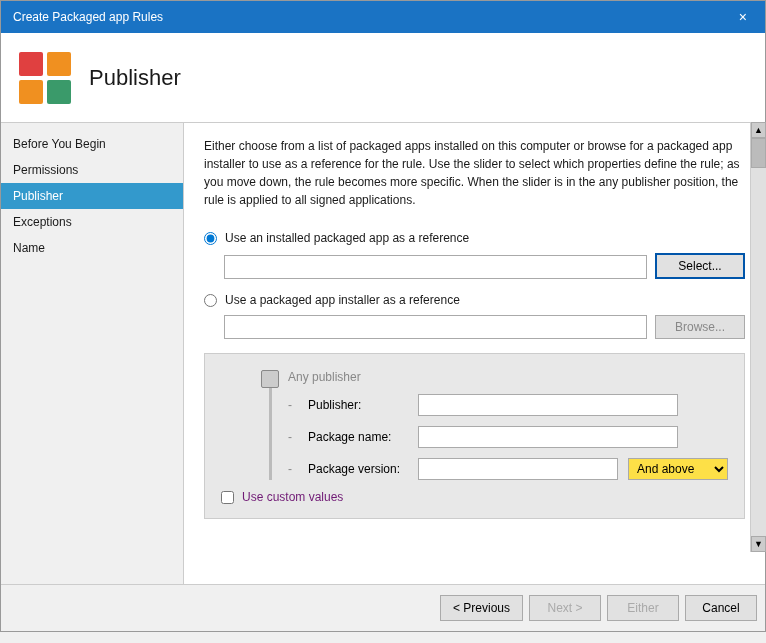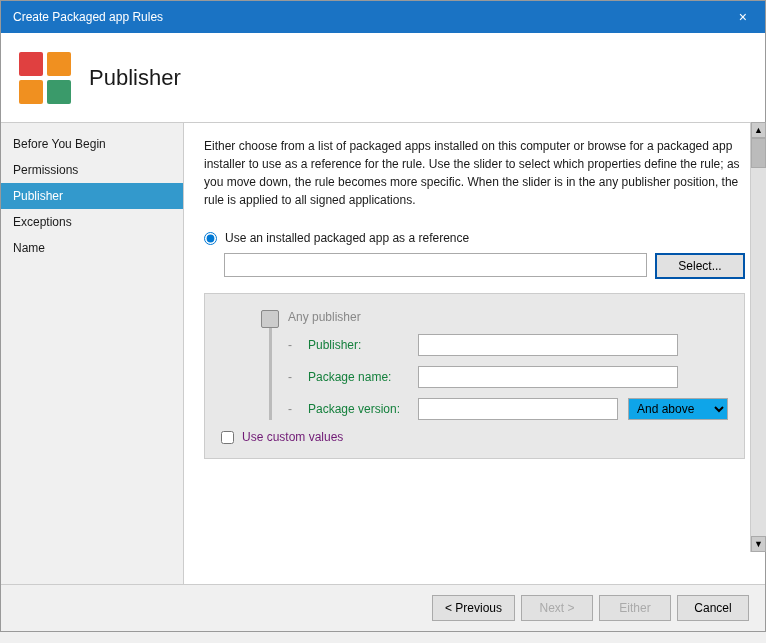--- a/index.html
+++ b/index.html
@@ -128,20 +128,21 @@
     .radio-label {
       font-size: 12px;
       color: #1a1a1a;
     }
 
     .input-select-row {
       display: flex;
       gap: 8px;
       margin-bottom: 14px;
       padding-left: 20px;
+      align-items: flex-end;
     }
 
     .text-input-wide {
       flex: 1;
       height: 24px;
       border: 1px solid #aaa;
       background: white;
       padding: 2px 4px;
       font-size: 12px;
     }
@@ -186,39 +187,39 @@
     }
 
     .field-dash {
       color: #888;
       font-size: 12px;
       width: 10px;
     }
 
     .field-label {
       font-size: 12px;
-      color: #15803d;
+      color: #000000;
       width: 100px;
     }
 
     .field-input {
       height: 22px;
       border: 1px solid #aaa;
       background: white;
       font-size: 12px;
       padding: 0 4px;
     }
 
     .field-input-long { width: 260px; }
     .field-input-medium { width: 200px; }
 
     .version-select {
       height: 22px;
       border: 1px solid #aaa;
-      background: #0ea5e9;
+      background: #fde047;
       font-size: 12px;
       padding: 0 4px;
       width: 100px;
     }
 
     .custom-values-row {
       display: flex;
       align-items: center;
       gap: 8px;
       margin-top: 10px;
@@ -229,21 +230,21 @@
     }
 
     .custom-values-label {
       font-size: 12px;
       color: #701a75;
     }
 
     .footer {
       background: #f0f0f0;
       border-top: 1px solid #ccc;
-      padding: 10px 16px;
+      padding: 10px 8px;
       display: flex;
       justify-content: flex-end;
       gap: 6px;
       flex-shrink: 0;
     }
 
     .footer-btn {
       height: 26px;
       min-width: 72px;
       font-size: 12px;
@@ -299,20 +300,30 @@
           <div class="radio-row">
             <input type="radio" name="ref-type" id="r-installed" checked="" style="">
             <label class="radio-label" for="r-installed">Use an installed packaged app as a reference</label>
           </div>
           <div class="input-select-row">
             <input type="text" class="text-input-wide" style="">
             <button class="btn-select">Select...</button>
           </div>
         </div>
 
+        <div class="radio-section">
+          <div class="radio-row">
+            <input type="radio" name="ref-type" id="r-installer" style="">
+            <label class="radio-label" for="r-installer">Use a packaged app installer as a reference</label>
+          </div>
+          <div class="input-select-row">
+            <input type="text" class="text-input-wide" style="">
+            <button class="btn-browse" disabled="">Browse...</button>
+          </div>
+        </div>
 
         <div class="slider-section">
           <div style="display:flex; gap:16px; align-items:center;margin-left:48px;">
 
             <div style="display:flex; flex-direction:column; align-items:center; padding-top:4px;">
               <div style="position:relative; width:3px; height:108px; background:#bbb;">
                 <div style="width:18px; height:18px; background:#ccc; border:1px solid #888; border-radius:2px; position:absolute; top:-2px; left:-8px;"></div>
               </div>
             </div>
 

